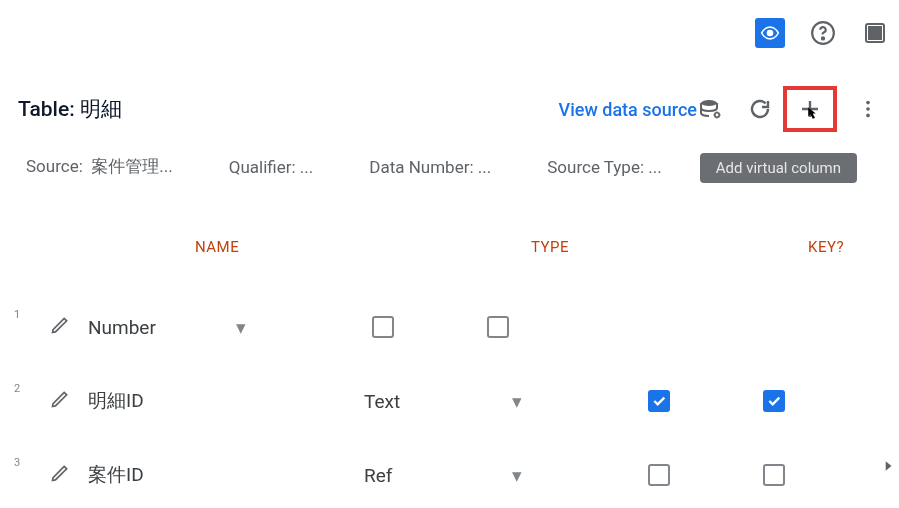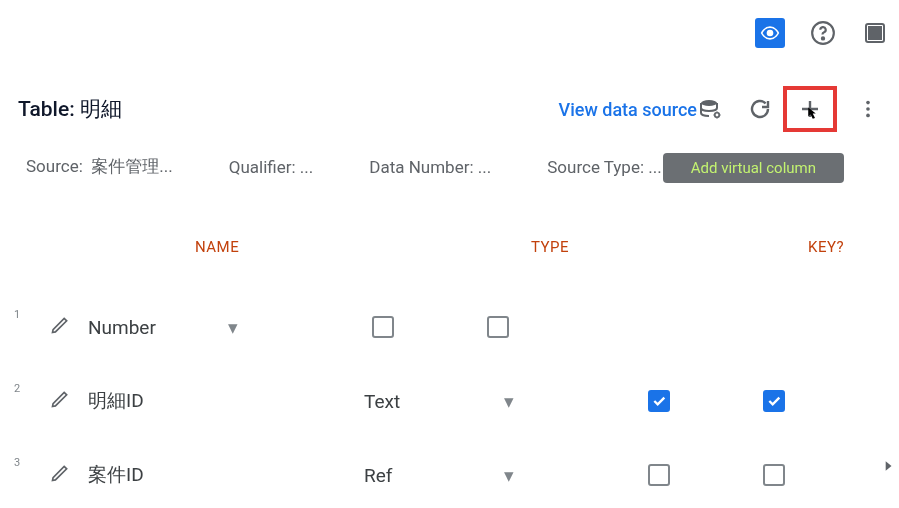--- a/index.html
+++ b/index.html
@@ -91,26 +91,26 @@
     align-items: center;
     gap: 56px;
     font-size: 17px;
     color: #5f6368;
     margin-left: 8px;
   }
   .meta-item { white-space: nowrap; }
   .meta-row .spacer2 { flex: 1; }
   .tooltip {
     position: absolute;
-    right: 37px;
+    right: 24px;
     top: -2px;
     background: #5f6368;
-    color: #bef264;
+    color: #e5e5e5;
     font-size: 15px;
-    padding: 6px 28px;
+    padding: 6px 16px;
     border-radius: 4px;
     opacity: 0.92;
     pointer-events:none;
   }
 
   
   .cols-header {
     position: absolute;
     top: 238px;
     left: 18px;
@@ -154,20 +154,21 @@
   }
   .pencil {
     color:#5f6368;
     cursor:pointer;
   }
   .namecell { flex: 0 0 276px; font-size: 19px; color:#3c4043; }
   .typecell {
     flex: 0 0 240px;
     display:flex;
     align-items:center;
+    gap: 8px;
     font-size:19px;
     color:#3c4043;
   }
   .typecell .chev { color:#80868b; }
   .typecell .txt { flex:0 0 140px; text-align:left;}
   .keycell, .labelcell {
     flex: 0 0 110px;
     display:flex;
     justify-content:center;
   }

